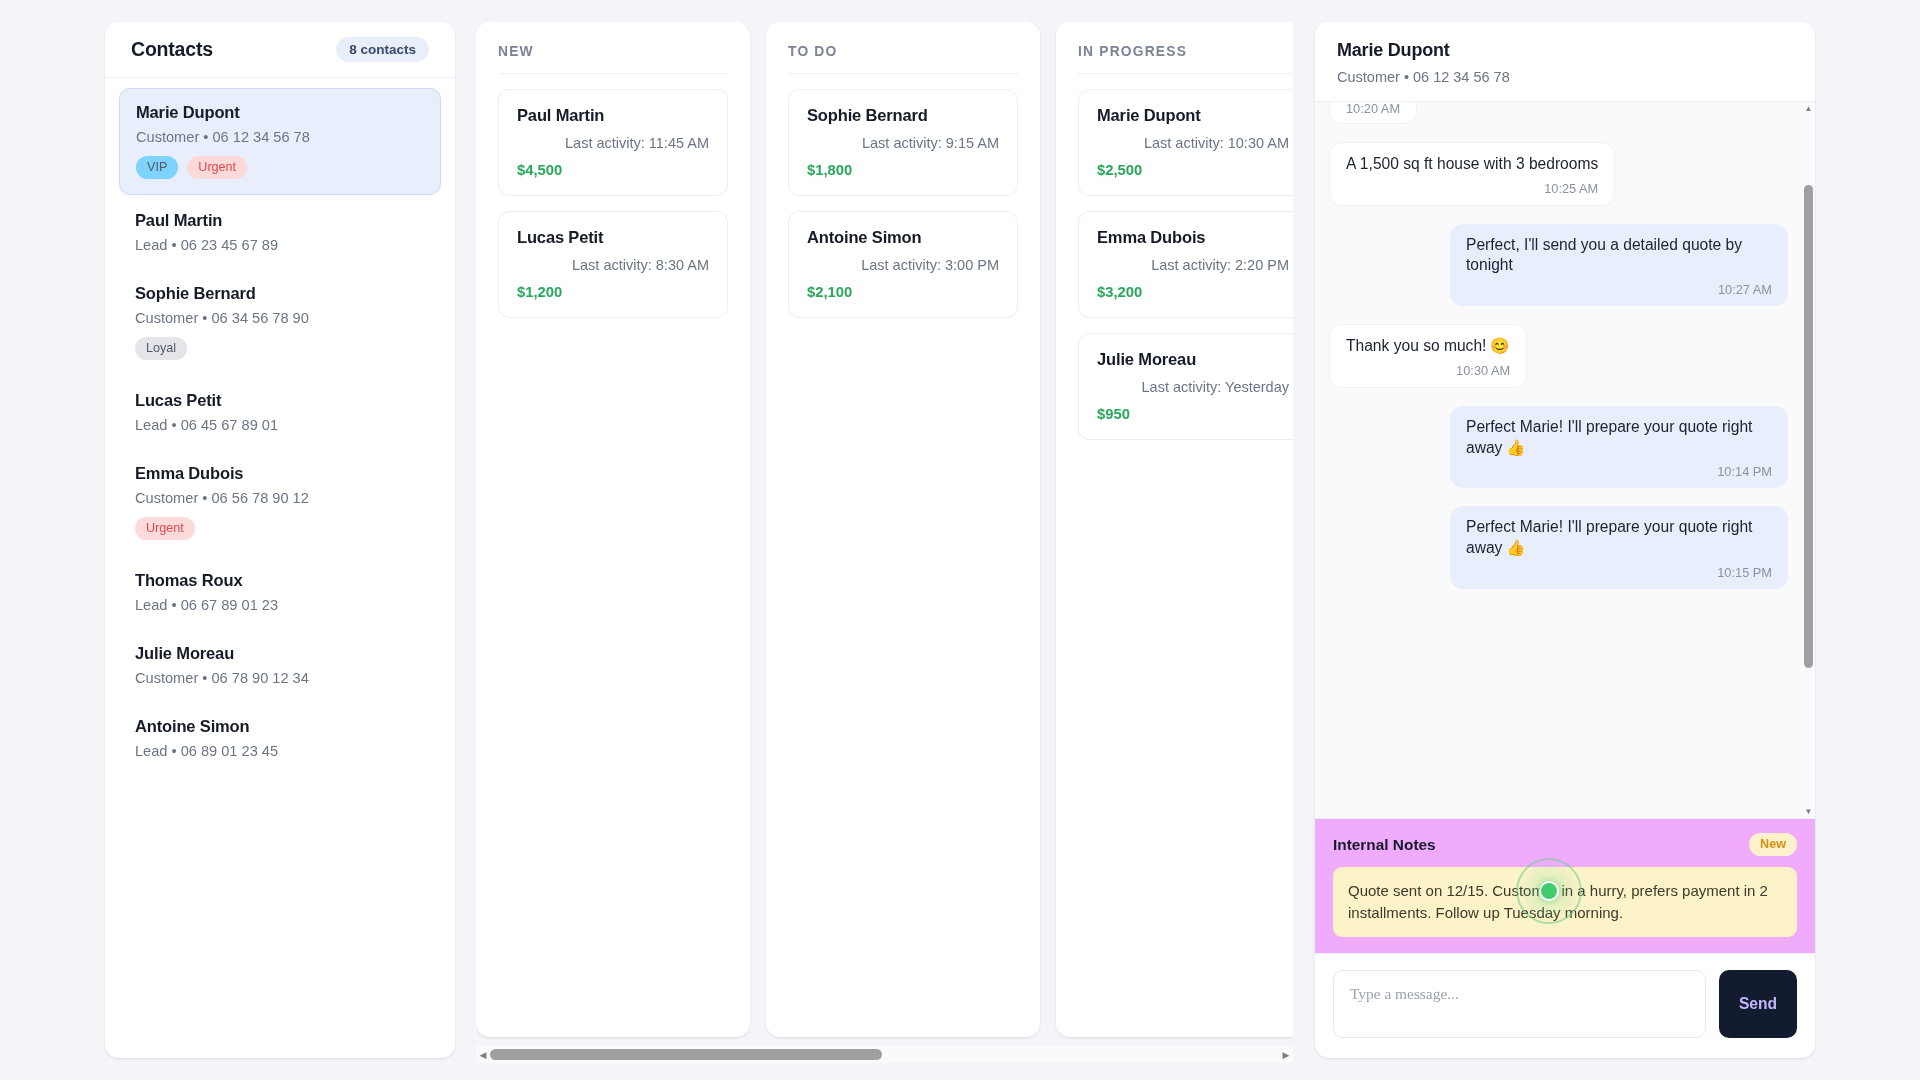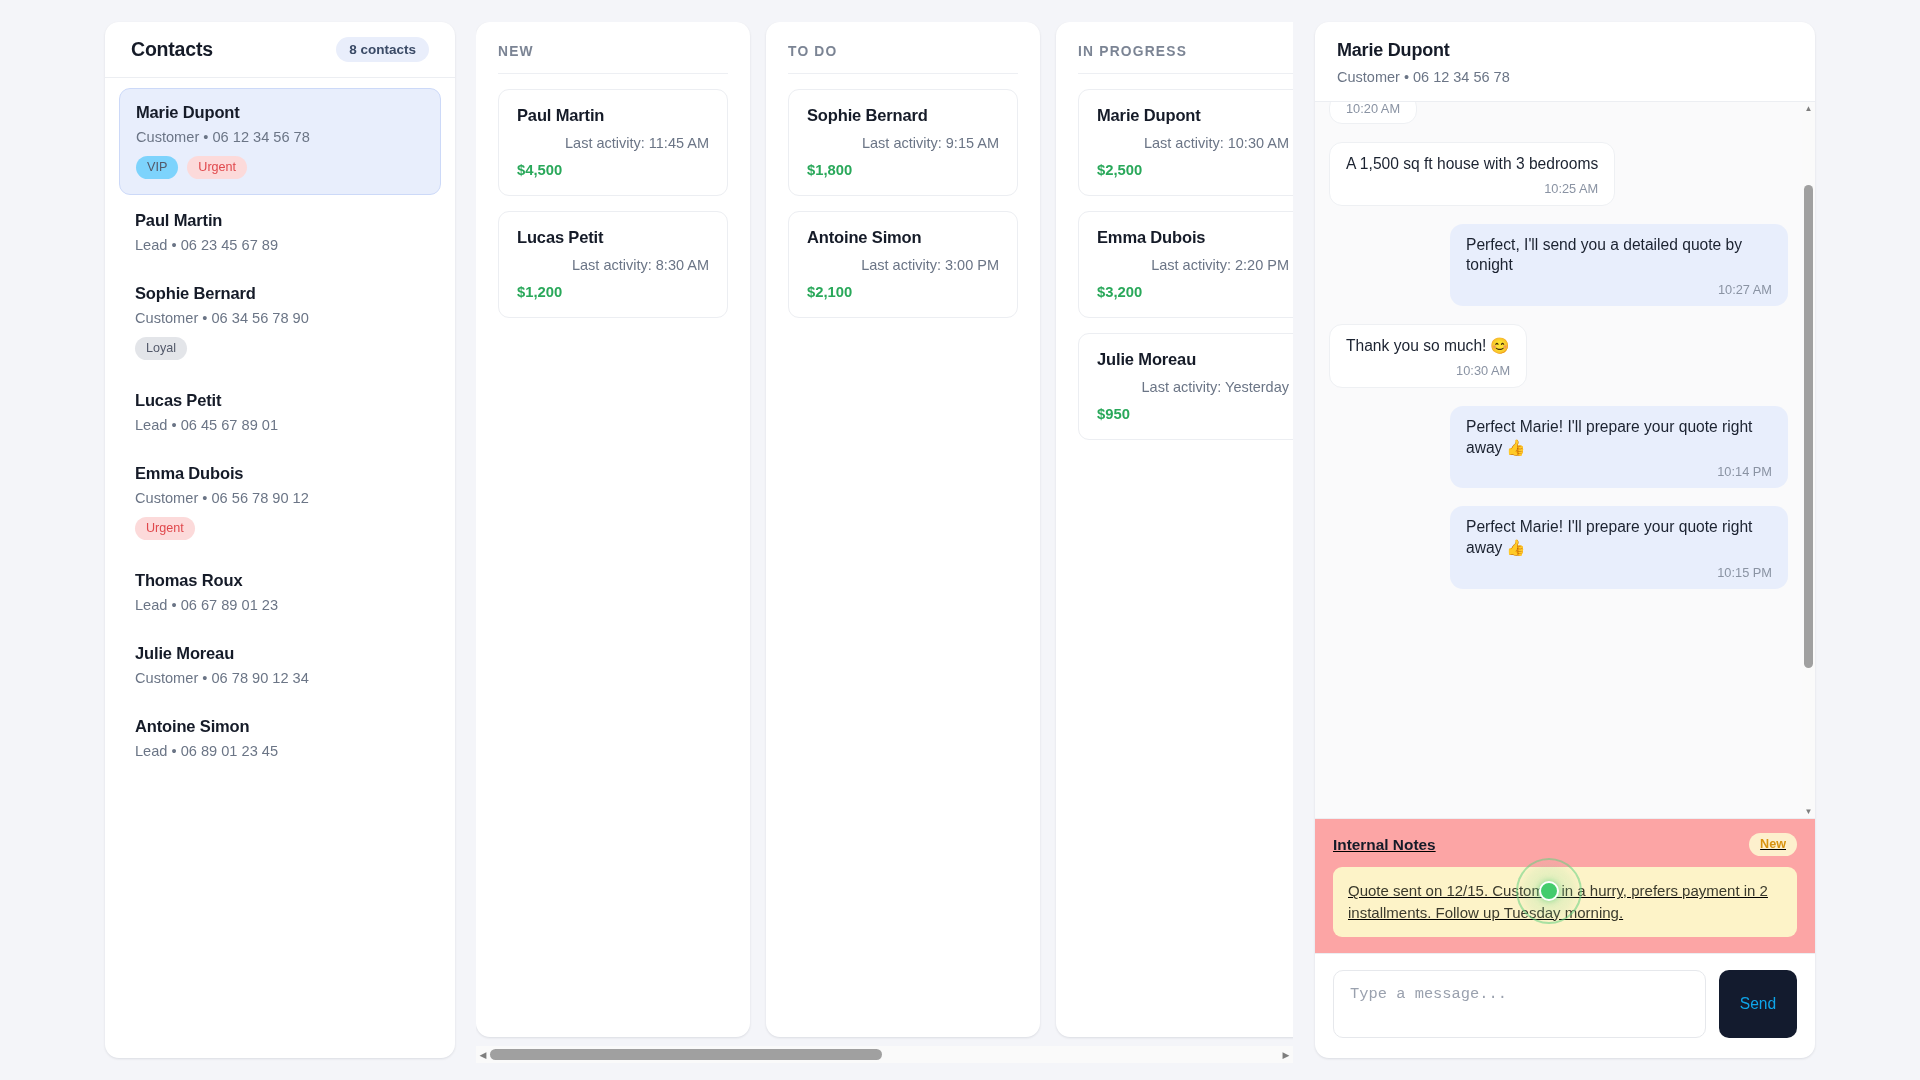--- a/index.html
+++ b/index.html
@@ -162,22 +162,21 @@
   .vs-track { flex: 1; width: 13px; position: relative; }
   .vs-thumb {
     position: absolute; left: 2px; top: 70px;
     width: 9px; height: 483px;
     background: #a0a0a0; border-radius: 6px;
   }
 
   .notes {
     border-top: 1px solid #eceef2;
     padding: 14px 18px 16px 18px;
-    background: #fca5a5;
-    text-decoration: underline;
+    background: #f0abfc;
   }
   .notes-head { display: flex; align-items: center; justify-content: space-between; }
   .notes-title { font-size: 15.4px; font-weight: 700; color: #151b28; }
   .notes-badge {
     font-size: 12.6px; font-weight: 600; color: #d89310;
     background: #fdf0cd; border-radius: 999px; padding: 4px 11px 5px;
   }
   .notes-box {
     margin-top: 11px;
     background: #fdf3c8;
@@ -187,31 +186,31 @@
   }
   .composer {
     border-top: 1px solid #eceef2;
     padding: 16px 18px 20px 18px;
     display: flex; gap: 13px; align-items: stretch;
   }
   .composer-input {
     flex: 1;
     border: 1px solid #e6e8ec; border-radius: 10px;
     padding: 14px 16px;
-    font-size: 15.4px; font-family: Liberation Mono, monospace; color: #1b2230;
+    font-size: 15.4px; font-family: Liberation Serif, serif; color: #1b2230;
     outline: none;
     height: 68px;
     resize: none;
   }
   .composer-input::placeholder { color: #9aa1ae; }
   .send-btn {
     flex: 0 0 78px;
-    background: #131b2e; color: #0ea5e9;
+    background: #131b2e; color: #c4b5fd;
     border: none; border-radius: 10px;
-    font-size: 15.6px; font-weight: 400; font-family: inherit;
+    font-size: 15.6px; font-weight: 700; font-family: inherit;
     cursor: pointer;
   }
 
   
   .cursor-ring {
     position: absolute;
     left: 1516px; top: 858px;
     width: 66px; height: 66px;
     border-radius: 50%;
     border: 2px solid rgba(100, 210, 130, .55);

